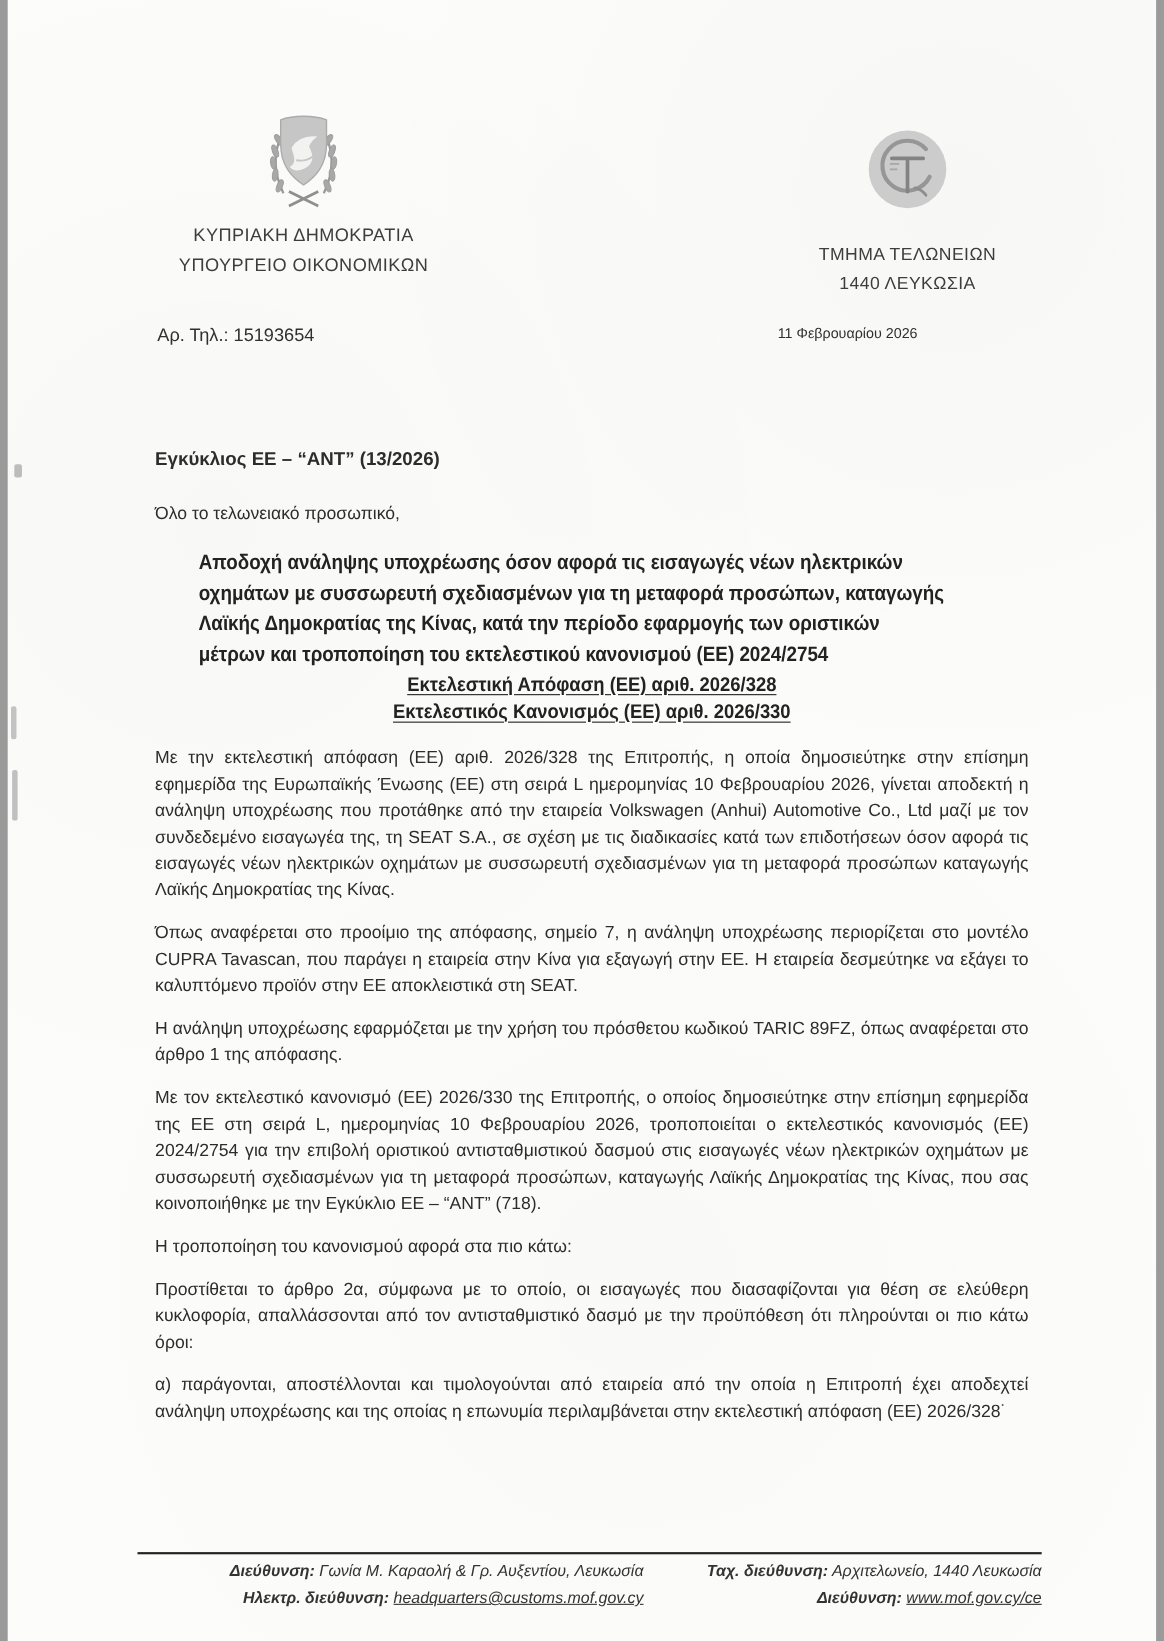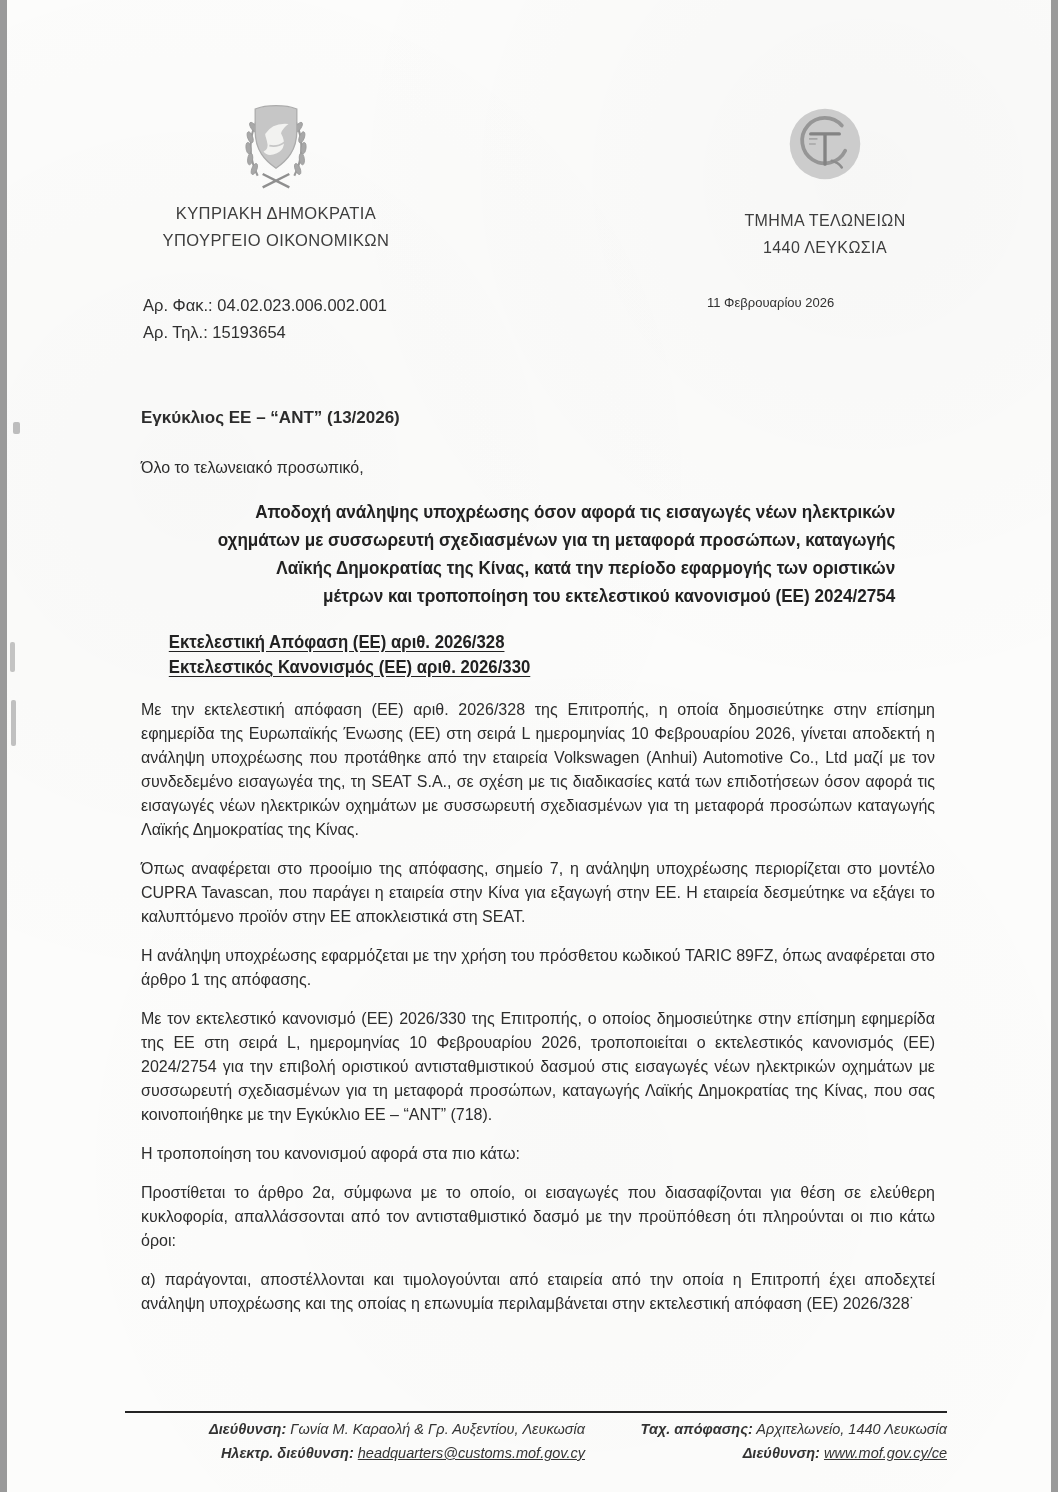--- a/index.html
+++ b/index.html
@@ -16,40 +16,40 @@
     color:#2e2e2e;
     overflow:hidden;
   }
 
   
   .hdr-left{position:absolute;top:94px;left:138px;width:262px;text-align:center;}
   .hdr-left .emblem{display:inline-block;width:104px;height:100px;}
   .hdr-left .l1{font-size:16.5px;color:#3d3d3d;letter-spacing:.4px;margin-top:6px;}
   .hdr-left .l2{font-size:16.5px;color:#3d3d3d;letter-spacing:.4px;margin-top:8px;}
 
-  .hdr-right{position:absolute;top:102px;left:702px;width:232px;text-align:center;}
+  .hdr-right{position:absolute;top:112px;left:702px;width:232px;text-align:center;}
   .hdr-right .emblem{display:inline-block;width:84px;height:84px;}
   .hdr-right .l1{font-size:16px;color:#3d3d3d;letter-spacing:.4px;margin-top:22px;}
   .hdr-right .l2{font-size:16px;color:#3d3d3d;letter-spacing:.4px;margin-top:9px;}
 
   
   .refblock{position:absolute;top:292px;left:136px;font-size:16.5px;line-height:27px;color:#303030;}
   .refblock .email{text-decoration:underline;color:#303030;}
   .date{position:absolute;top:295px;left:700px;font-size:13px;color:#303030;}
 
   
   .content{position:absolute;top:406px;left:134px;width:794px;font-size:16px;line-height:24px;color:#2c2c2c;}
   .circ-title{font-weight:bold;font-size:17px;margin:0 0 26px 0;}
   .salutation{margin:0 0 18px 0;}
-  .subject{margin:0 0 20px 0;text-align:right;}
+  .subject{margin:0 0 0 0;text-align:left;}
   .subject .line{
     font-weight:bold;font-size:19px;line-height:28px;white-space:nowrap;
     transform:scaleX(.90);transform-origin:50% 50%;color:#222;
   }
-  .acts{margin:0 0 18px 0;text-align:left;}
+  .acts{margin:0 0 18px 0;text-align:center;}
   .acts .line{
     font-weight:bold;font-size:18px;line-height:25px;white-space:nowrap;
     text-decoration:underline;text-underline-offset:3px;
     transform:scaleX(.93);transform-origin:50% 50%;color:#222;
   }
   .para{text-align:justify;margin:0 0 15px 0;}
   .para:last-child{margin-bottom:0;}
 
   
   .footer-rule{position:absolute;top:1411px;left:118px;width:822px;height:0;border-top:2px solid #242424;}
@@ -113,24 +113,20 @@
         <path d="M58 70 q8 2 12 8" fill="none" stroke="#8d8d8d" stroke-width="3" stroke-linecap="round"></path>
         <path d="M31 44 h10 M31 50 h8" stroke="#a5a5a5" stroke-width="2"></path>
       </svg>
     </span>
     <div class="l1">ΤΜΗΜΑ ΤΕΛΩΝΕΙΩΝ</div>
     <div class="l2">1440 ΛΕΥΚΩΣΙΑ</div>
   </div>
 
   <div class="refblock">
     <div>
-      <span>Αρ. Φακ.:</span>
-      <span>04.02.023.006.002.001</span>
-    </div>
-    <div>
       <span>Αρ. Τηλ.:</span>
       <span>15193654</span>
     </div>
   </div>
   <div class="date">11 Φεβρουαρίου 2026</div>
 
   <div class="content">
     <div class="circ-title">Εγκύκλιος ΕΕ – “ΑΝΤ” (13/2026)</div>
     <div class="salutation">Όλο το τελωνειακό προσωπικό,</div>
 
@@ -155,21 +151,21 @@
     <div class="para">α) παράγονται, αποστέλλονται και τιμολογούνται από εταιρεία από την οποία η Επιτροπή έχει αποδεχτεί ανάληψη υποχρέωσης και της οποίας η επωνυμία περιλαμβάνεται στην εκτελεστική απόφαση (ΕΕ) 2026/328˙</div>
   </div>
 
   <div class="footer-rule"></div>
   <div class="footer">
     <div>
       <b>Διεύθυνση:</b>
       <span>Γωνία Μ. Καραολή &amp; Γρ. Αυξεντίου, Λευκωσία</span>
     </div>
     <div>
-      <b>Ταχ. απόφασης:</b>
+      <b>Ταχ. διεύθυνση:</b>
       <span>Αρχιτελωνείο, 1440 Λευκωσία</span>
     </div>
     <div>
       <b>Ηλεκτρ. διεύθυνση:</b>
       <span class="link">headquarters@customs.mof.gov.cy</span>
     </div>
     <div>
       <b>Διεύθυνση:</b>
       <span class="link">www.mof.gov.cy/ce</span>
     </div>

